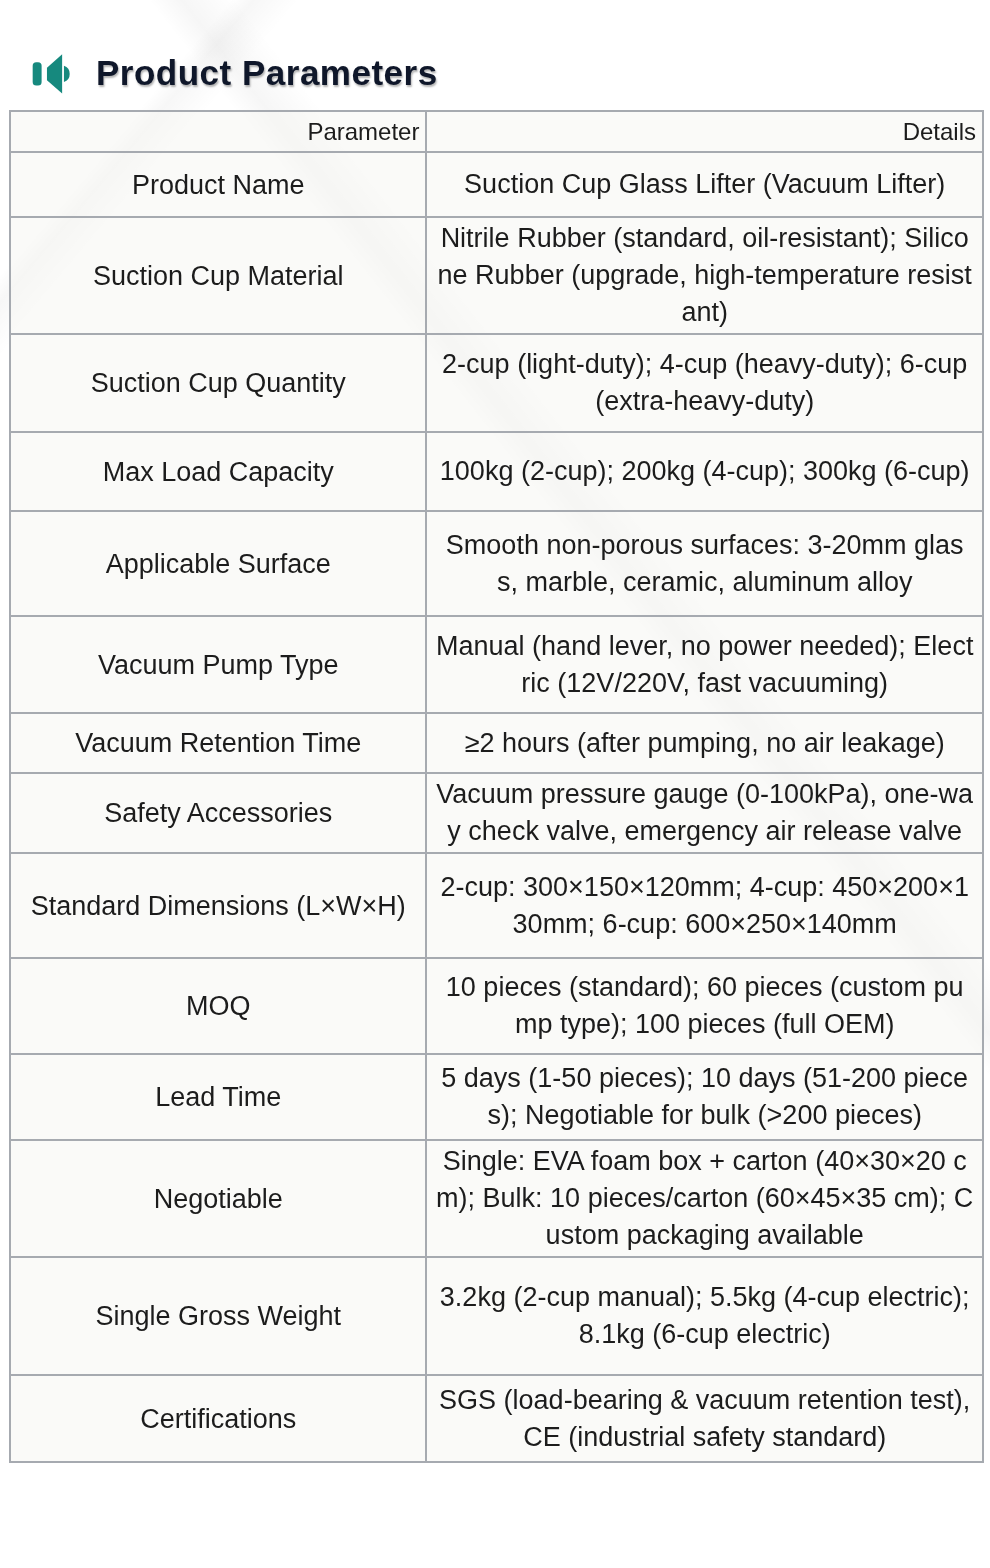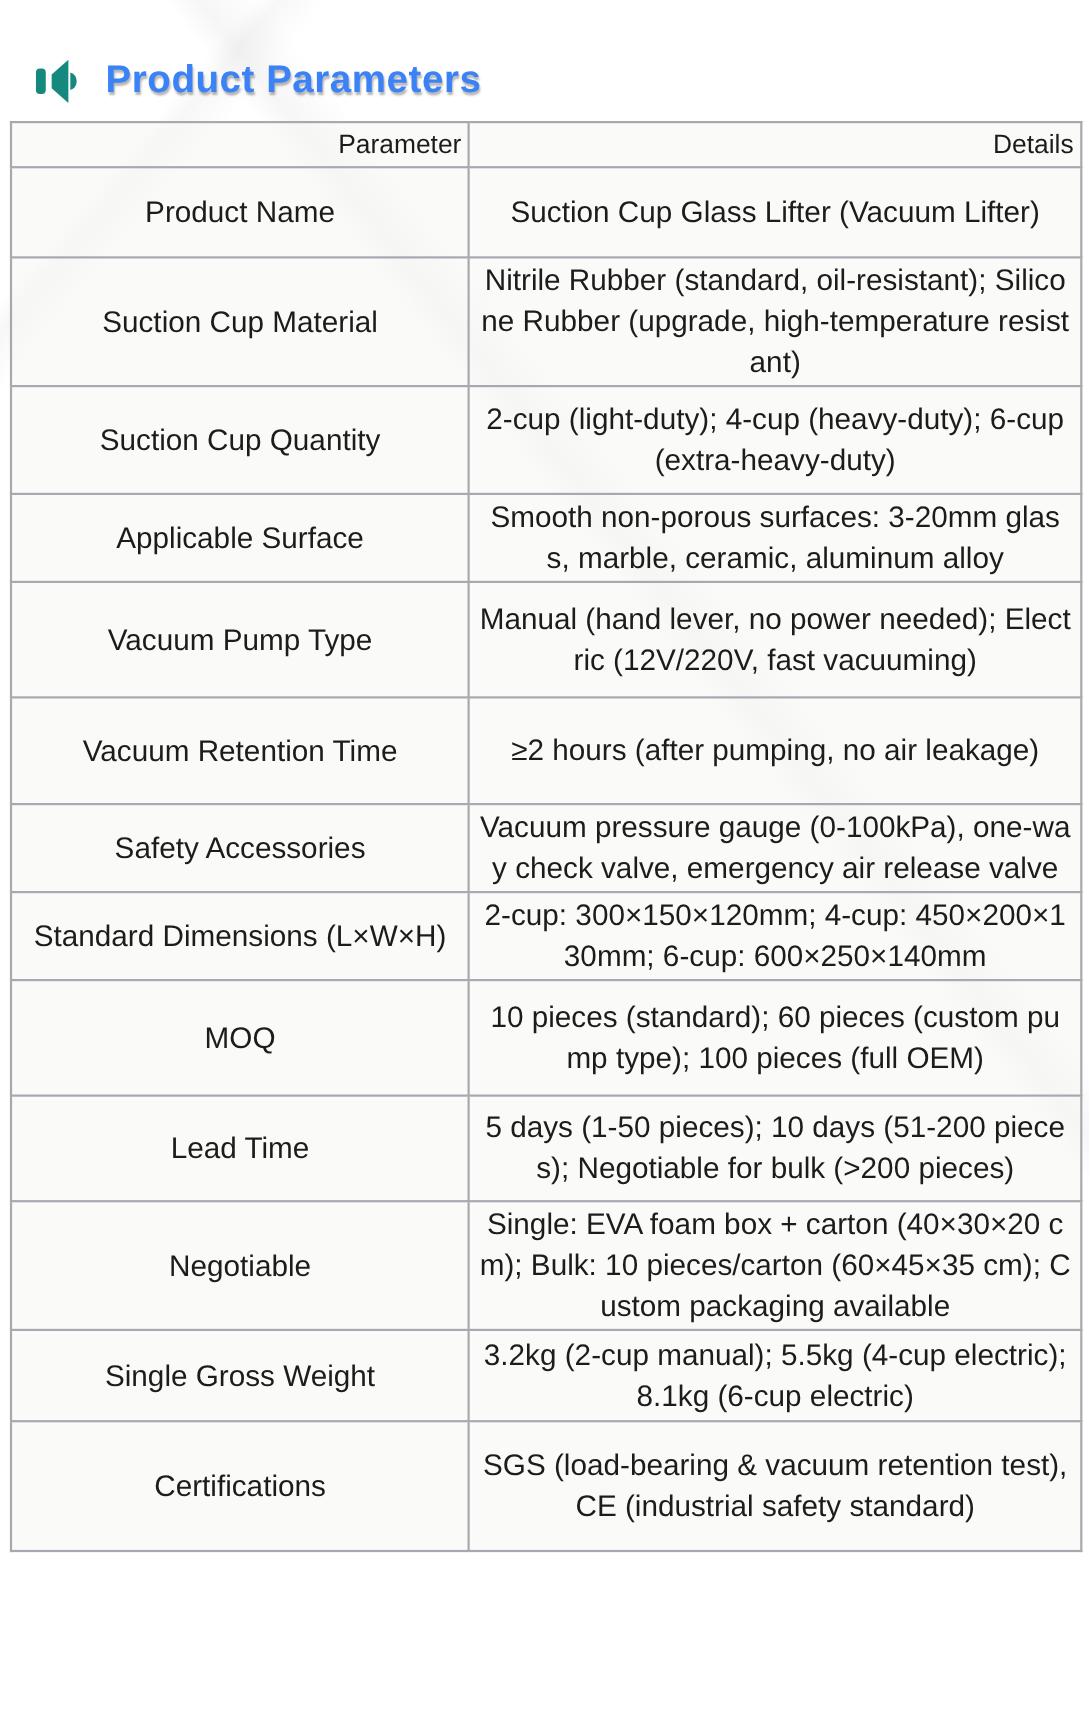--- a/index.html
+++ b/index.html
@@ -43,21 +43,21 @@
     width: 50px;
     height: 52px;
     color: var(--accent, #16897e);
     flex: 0 0 auto;
   }
   .icon svg { width: 100%; height: 100%; display: block; }
   .title {
     font-size: 35px;
     font-weight: bold;
     letter-spacing: 0.5px;
-    color: #3b82f6;
+    color: #0f172a;
     text-shadow: 1px 2px 2px rgba(0,0,0,0.30);
   }
   table.params {
     position: relative;
     border-collapse: collapse;
     table-layout: fixed;
     margin-left: 9px;
     width: 975px;
     background: rgba(246,245,242,0.55);
   }
@@ -78,27 +78,27 @@
     line-height: 36px;
     padding: 2px 4px;
   }
   td.details-cell {
     font-size: 27px;
     line-height: 37px;
     padding: 2px 8px;
     word-break: break-all;
   }
   thead tr        { height: 41px; }
-  tbody tr:nth-child(1)  { height: 82px;  }
+  tbody tr:nth-child(1)  { height: 65px;  }
   tbody tr:nth-child(2)  { height: 111px; }
   tbody tr:nth-child(3)  { height: 98px;  }
   tbody tr:nth-child(4)  { height: 79px;  }
   tbody tr:nth-child(5)  { height: 105px; }
   tbody tr:nth-child(6)  { height: 97px;  }
-  tbody tr:nth-child(7)  { height: 71px;  }
+  tbody tr:nth-child(7)  { height: 60px;  }
   tbody tr:nth-child(8)  { height: 70px;  }
   tbody tr:nth-child(9)  { height: 105px; }
   tbody tr:nth-child(10) { height: 96px;  }
   tbody tr:nth-child(11) { height: 86px;  }
   tbody tr:nth-child(12) { height: 83px;  }
   tbody tr:nth-child(13) { height: 118px; }
   tbody tr:nth-child(14) { height: 87px;  }
   tbody tr:nth-child(15) { height: 100px; margin-left: 24px; }
 </style>
 </head>
@@ -136,20 +136,24 @@
         </tr>
         <tr>
           <td class="param-cell">Suction Cup Material</td>
           <td class="details-cell">Nitrile Rubber (standard, oil-resistant); Silicone Rubber (upgrade, high-temperature resistant)</td>
         </tr>
         <tr>
           <td class="param-cell">Suction Cup Quantity</td>
           <td class="details-cell">2-cup (light-duty); 4-cup (heavy-duty); 6-cup (extra-heavy-duty)</td>
         </tr>
         <tr>
+          <td class="param-cell">Max Load Capacity</td>
+          <td class="details-cell">100kg (2-cup); 200kg (4-cup); 300kg (6-cup)</td>
+        </tr>
+        <tr>
           <td class="param-cell">Applicable Surface</td>
           <td class="details-cell">Smooth non-porous surfaces: 3-20mm glass, marble, ceramic, aluminum alloy</td>
         </tr>
         <tr>
           <td class="param-cell">Vacuum Pump Type</td>
           <td class="details-cell">Manual (hand lever, no power needed); Electric (12V/220V, fast vacuuming)</td>
         </tr>
         <tr>
           <td class="param-cell">Vacuum Retention Time</td>
           <td class="details-cell">≥2 hours (after pumping, no air leakage)</td>

